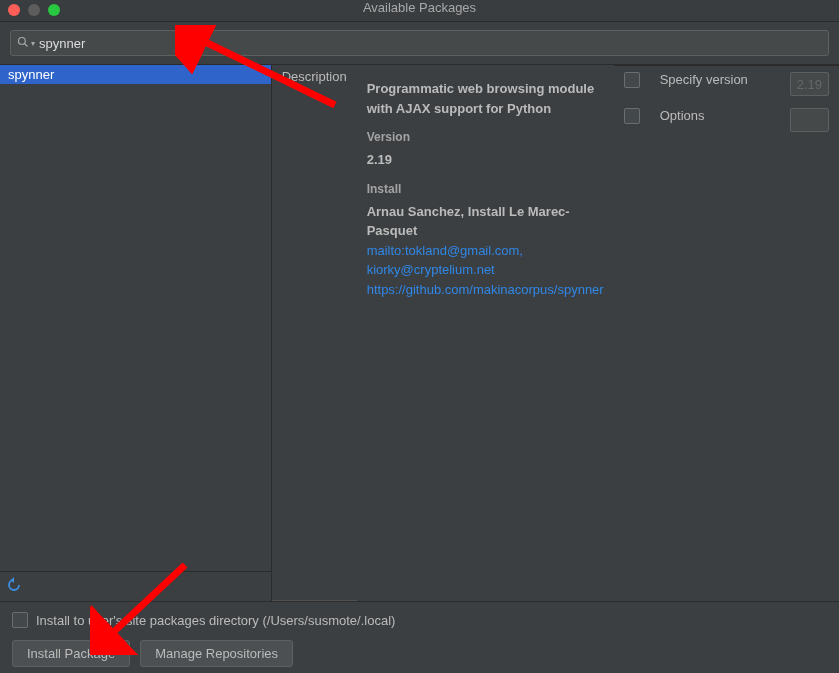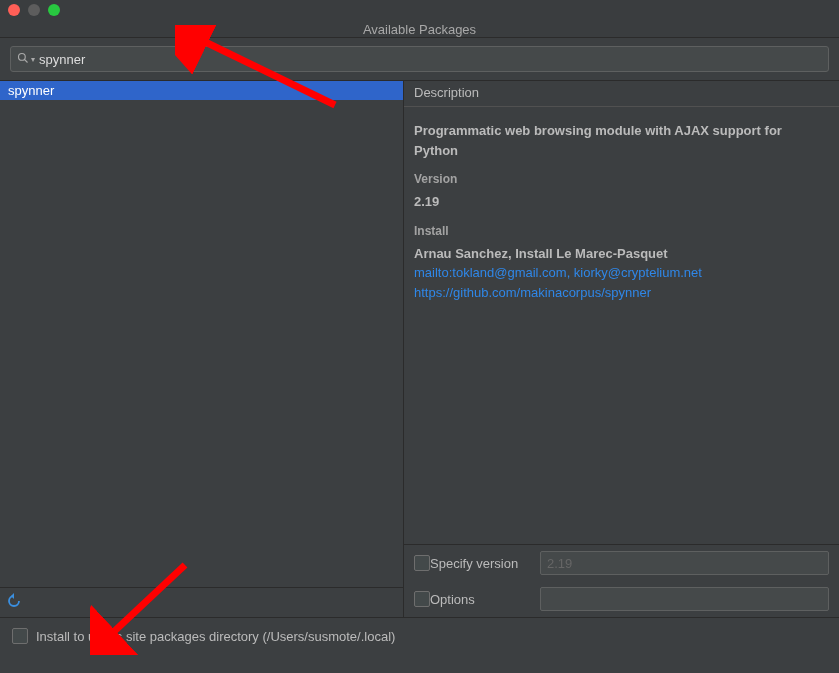--- a/index.html
+++ b/index.html
@@ -7,26 +7,26 @@
       width: 839px;
       height: 673px;
       background: #3c3f41;
       font-family: -apple-system, BlinkMacSystemFont, "Helvetica Neue", Arial, sans-serif;
       font-size: 13px;
       color: #bbbbbb;
       overflow: hidden;
       position: relative;
     }
     .titlebar {
-      height: 38px;
+      height: 22px;
       background: #3a3d3f;
       border-bottom: 1px solid #2b2b2b;
       position: relative;
       display: flex;
-      align-items: flex-end;
+      align-items: flex-start;
       justify-content: center;
     }
     .traffic-lights {
       position: absolute;
       left: 8px;
       top: 4px;
       display: flex;
       gap: 8px;
     }
     .traffic-light {
@@ -105,21 +105,21 @@
       border-top: 1px solid #2b2b2b;
     }
     .refresh-icon {
       color: #3a8fe0;
       font-size: 16px;
       cursor: pointer;
     }
     .right-pane {
       flex: 1;
       display: flex;
-      flex-direction: column;
+      flex-direction: row;
     }
     .desc-header {
       padding: 4px 10px 6px;
       color: #bbbbbb;
       border-bottom: 1px solid #515151;
     }
     .desc-body {
       flex: 1;
       padding: 14px 10px;
       color: #bbbbbb;
@@ -141,23 +141,23 @@
       color: #2f87e8;
       cursor: pointer;
     }
     .link-group {
     }
     .bottom-options {
       border-top: 1px solid #2b2b2b;
     }
     .option-row {
       display: flex;
-      align-items: center;
+      align-items: flex-start;
       padding: 6px 10px;
-      gap: 0;
+      gap: 20px;
     }
     .checkbox {
       width: 16px;
       height: 16px;
       border: 1px solid #6e6e6e;
       border-radius: 2px;
       background: #43494a;
       flex-shrink: 0;
       cursor: pointer;
     }
@@ -274,20 +274,24 @@
       </div>
     </div>
   </div>
 </div>
 
 <div class="footer">
   <div class="install-checkbox-row">
     <div class="checkbox"></div>
     <div>Install to user's site packages directory (/Users/susmote/.local)</div>
   </div>
+  <div class="button-row">
+    <button class="btn">Install Package</button>
+    <button class="btn">Manage Repositories</button>
+  </div>
 </div>
 
 <div class="arrow" style="left:175px; top:25px;">
   <svg width="170" height="90">
     <defs>
         <marker id="ah1" markerWidth="12" markerHeight="12" refX="2" refY="5" orient="auto">
           <path d="M0,0 L0,10 L12,5 Z" fill="#ff0000"></path>
         </marker>
       </defs>
     <line x1="160" y1="80" x2="20" y2="12" stroke="#ff0000" stroke-width="7" marker-end="url(#ah1)"></line>

